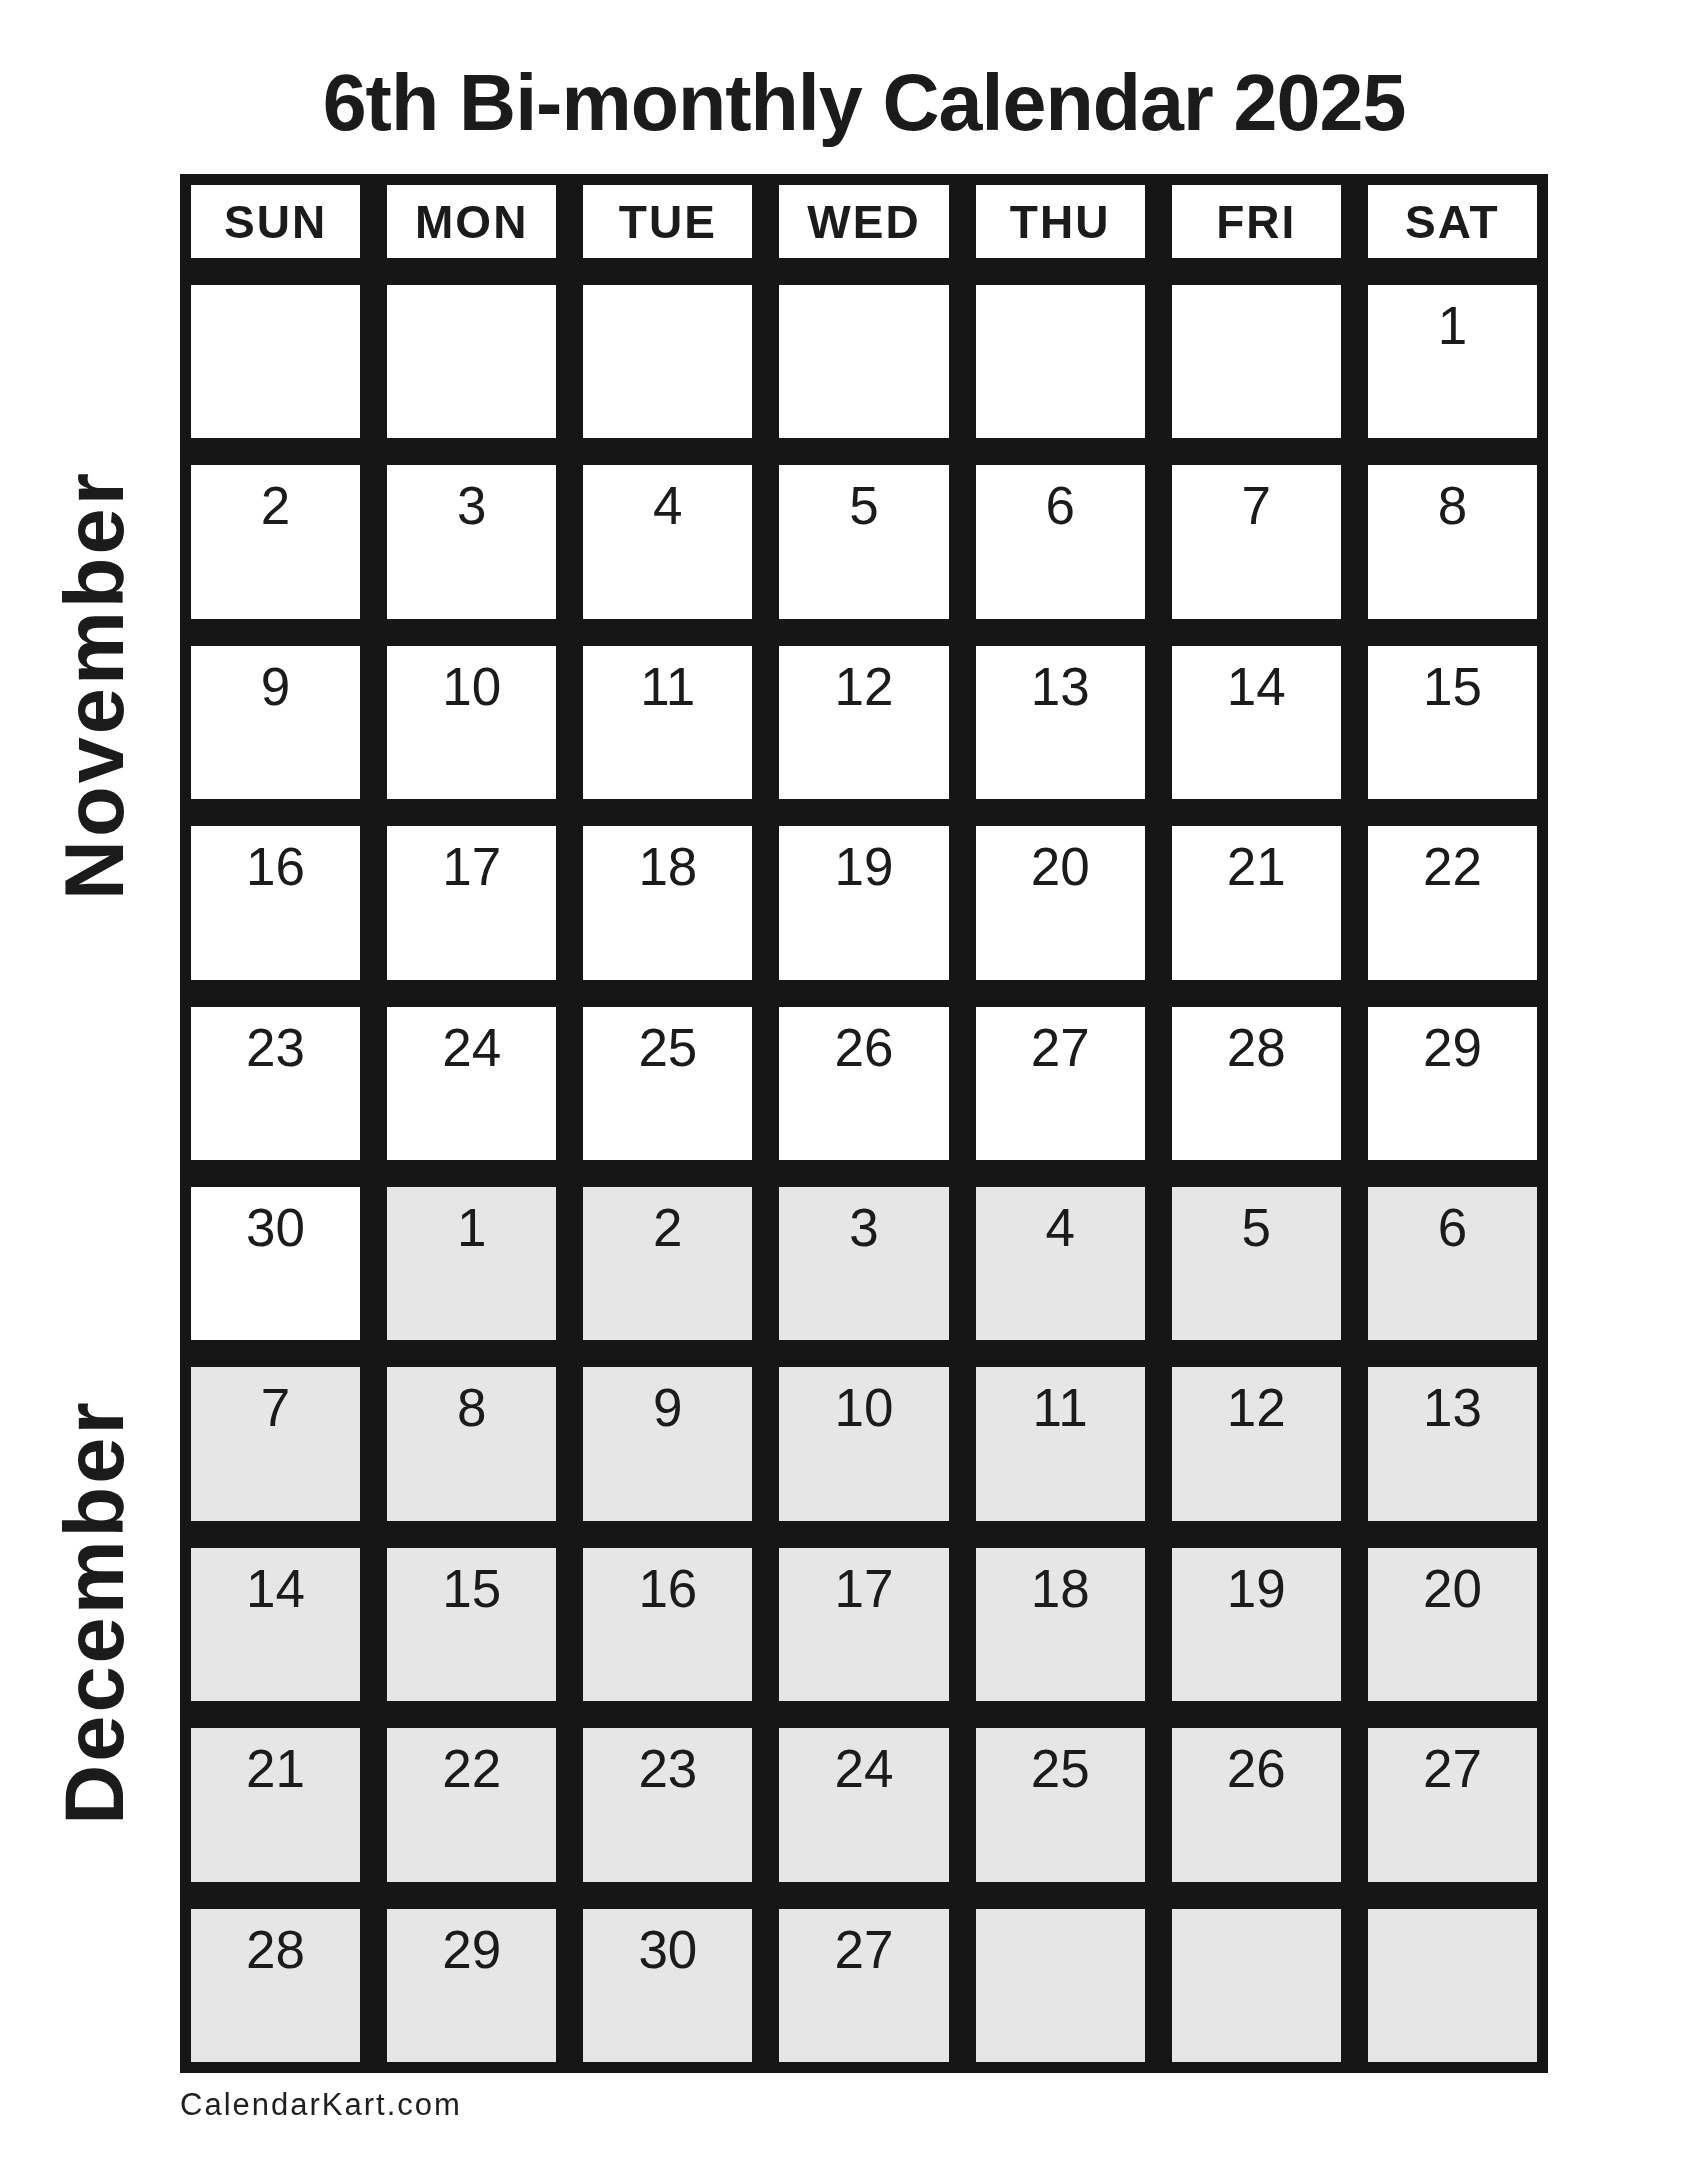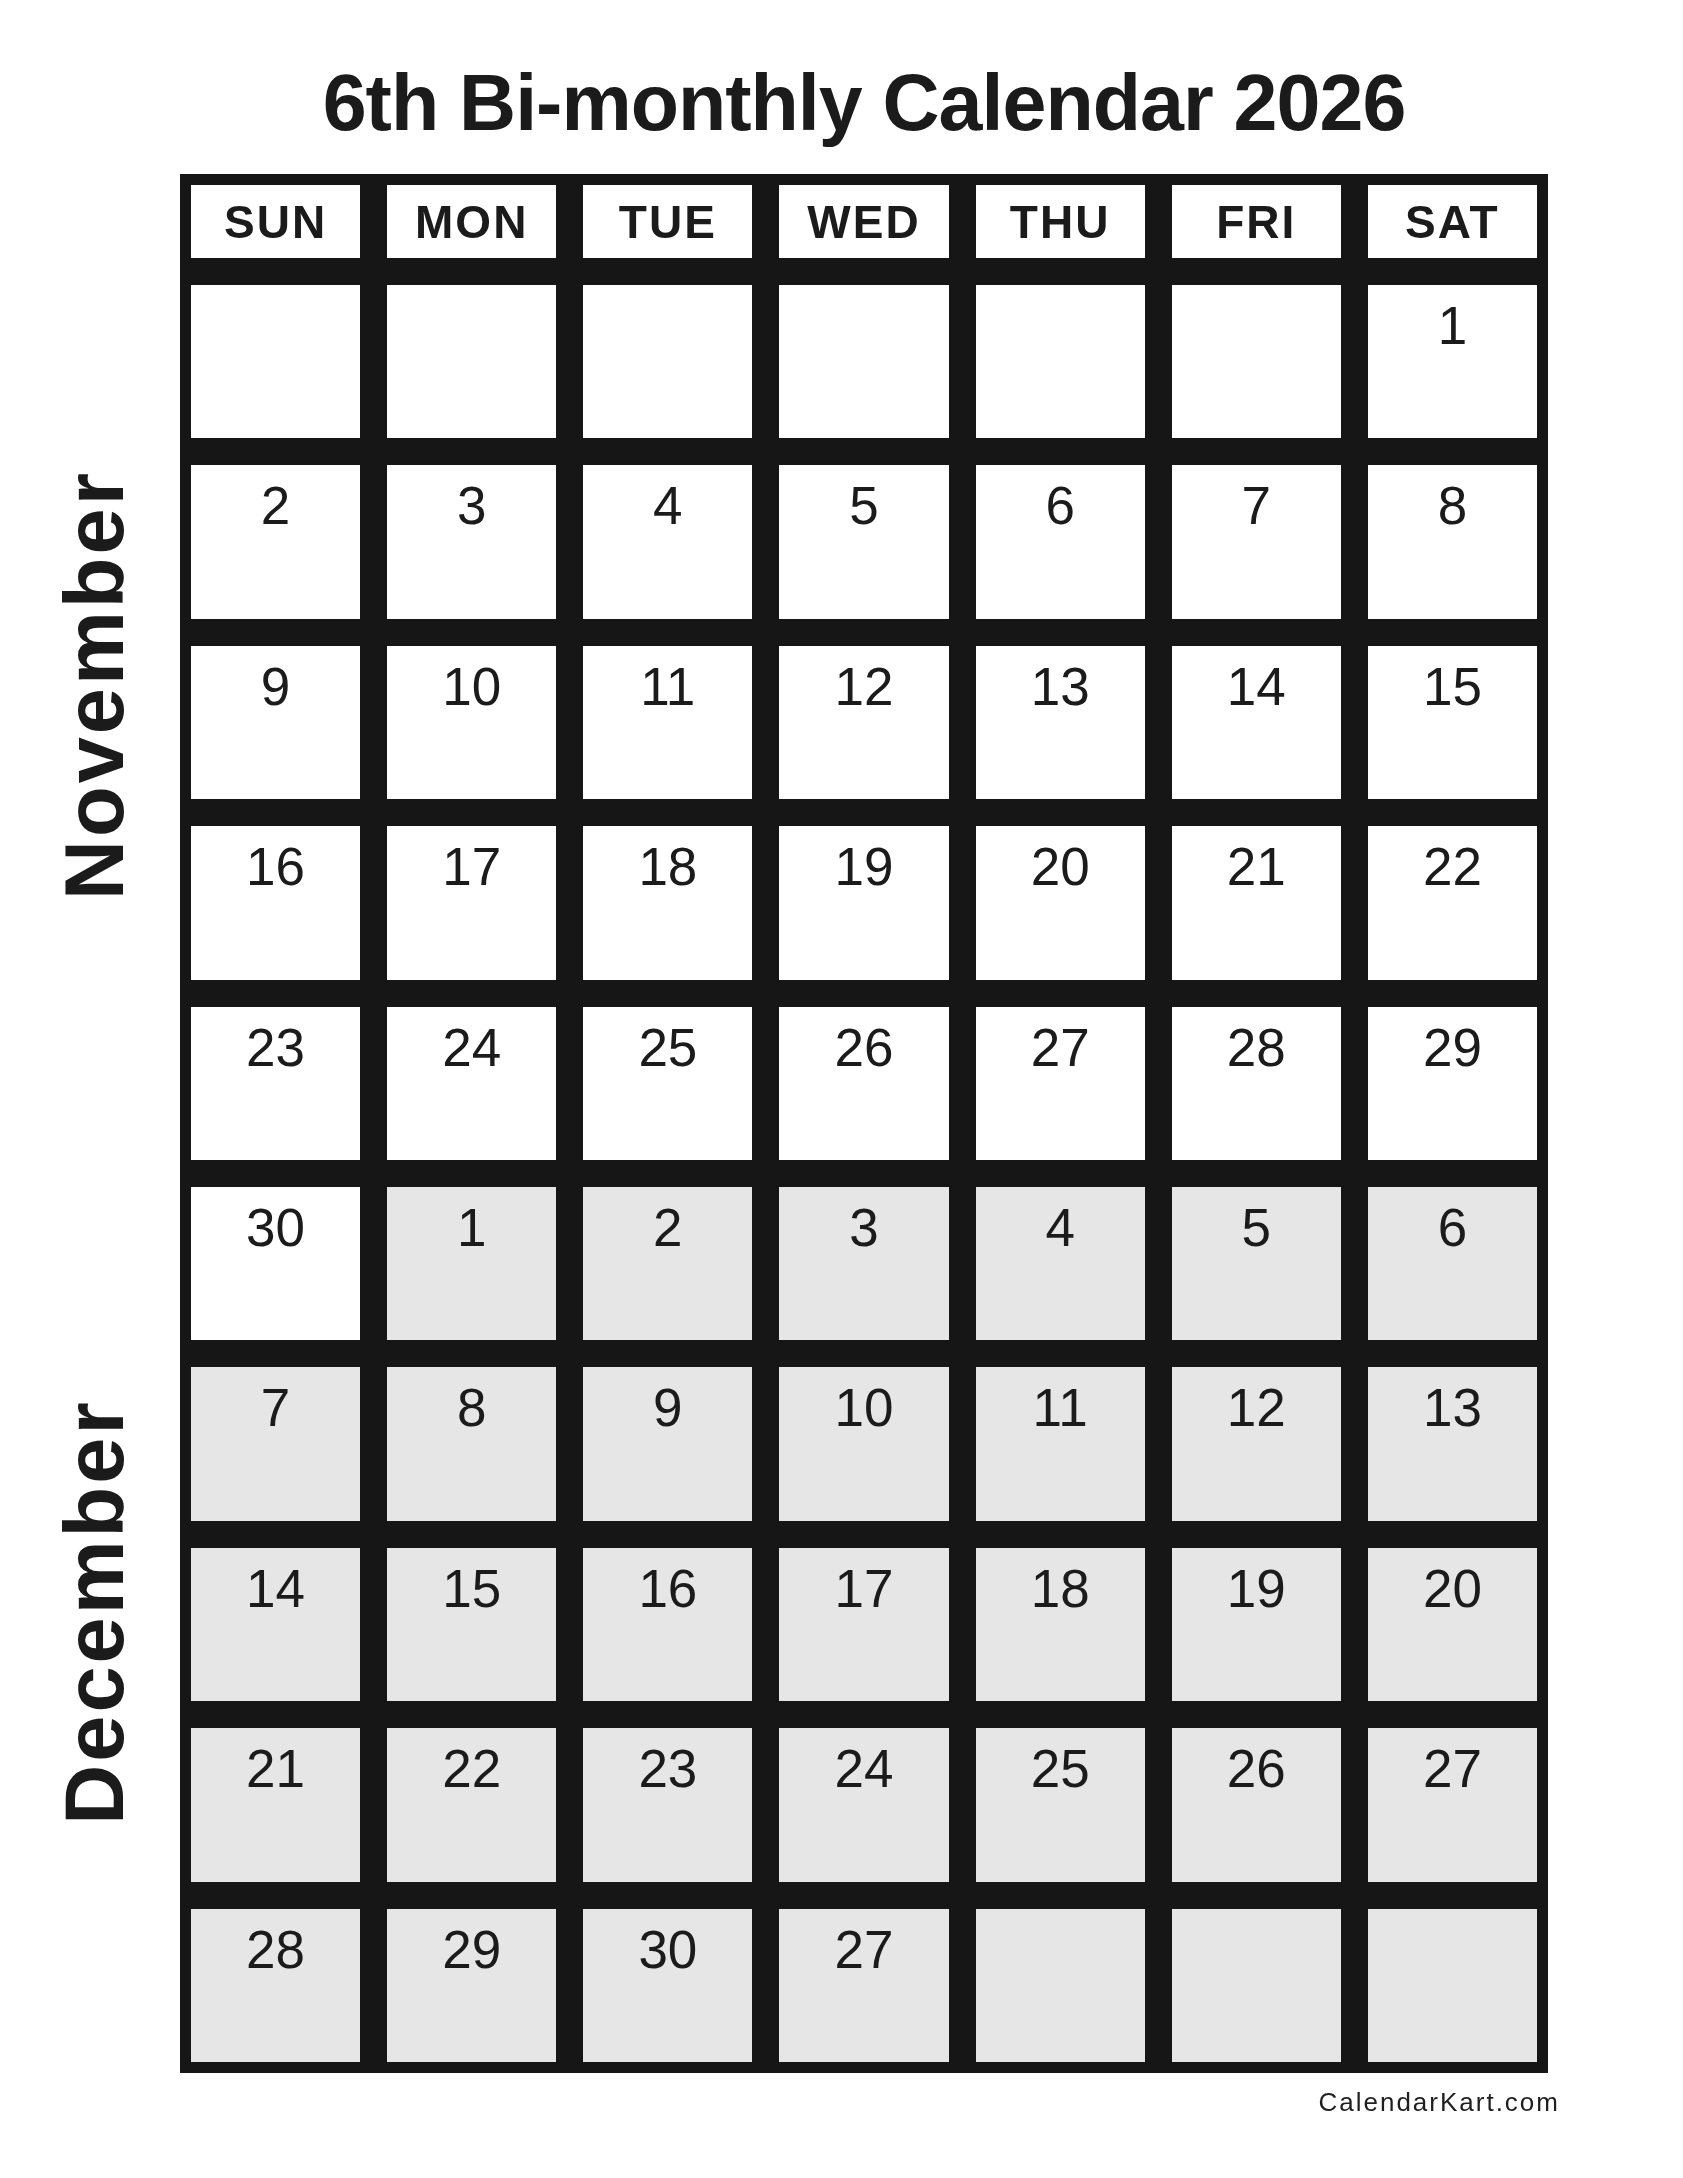--- a/index.html
+++ b/index.html
@@ -77,36 +77,36 @@
     background:var(--dec-bg,#e6e6e6);
   }
   .daynum{
     font-size:53px;
     font-weight:400;
     color:#1b1b1b;
     line-height:1.1;
   }
   .footer{
     position:absolute;
-    left:192px;
+    left:180px;
     top:2087px;
     width:1368px;
-    text-align:right;
-    font-size:26px;
+    text-align:left;
+    font-size:31px;
     font-weight:400;
     letter-spacing:2px;
     color:#1f1f1f;
   }
 </style>
 </head>
 <body>
 
 <div class="page">
 
-  <h1 class="title">6th Bi-monthly Calendar 2026</h1>
+  <h1 class="title">6th Bi-monthly Calendar 2025</h1>
 
   <div class="month-label first">November</div>
 
   <div class="month-label second">December</div>
 
   <div class="grid">
       <div class="hcell">SUN</div>
       <div class="hcell">MON</div>
       <div class="hcell">TUE</div>
       <div class="hcell">WED</div>

